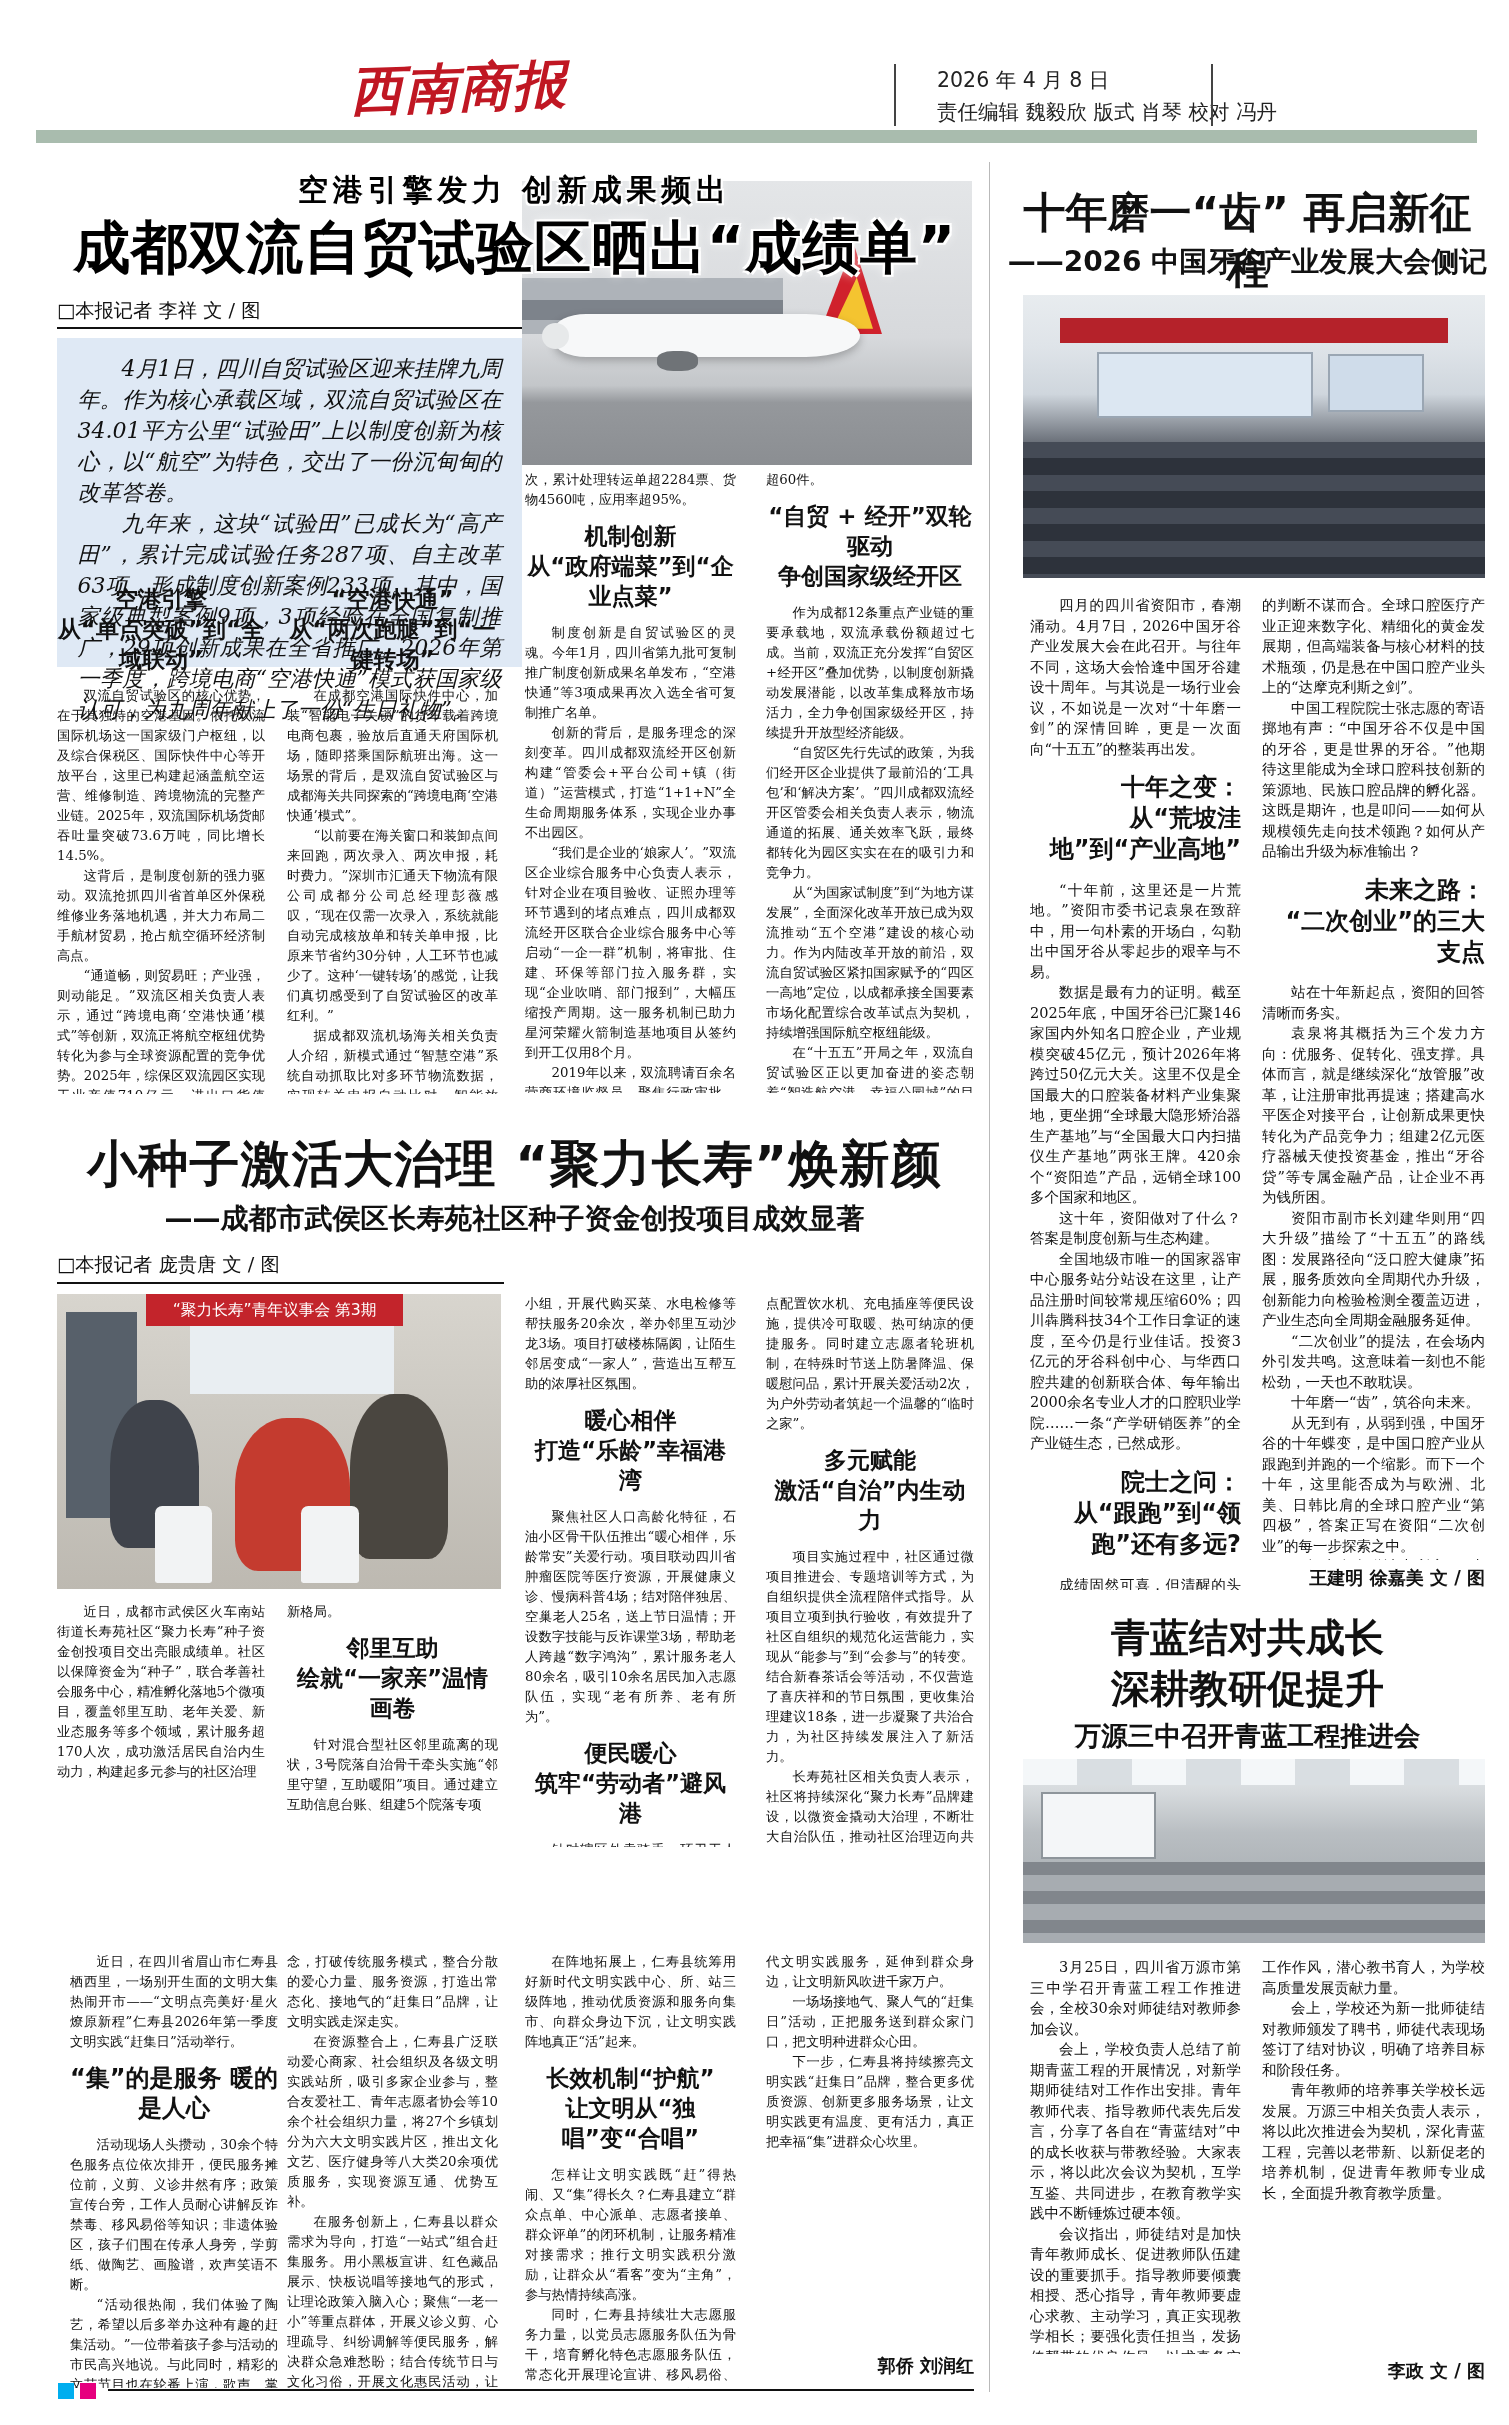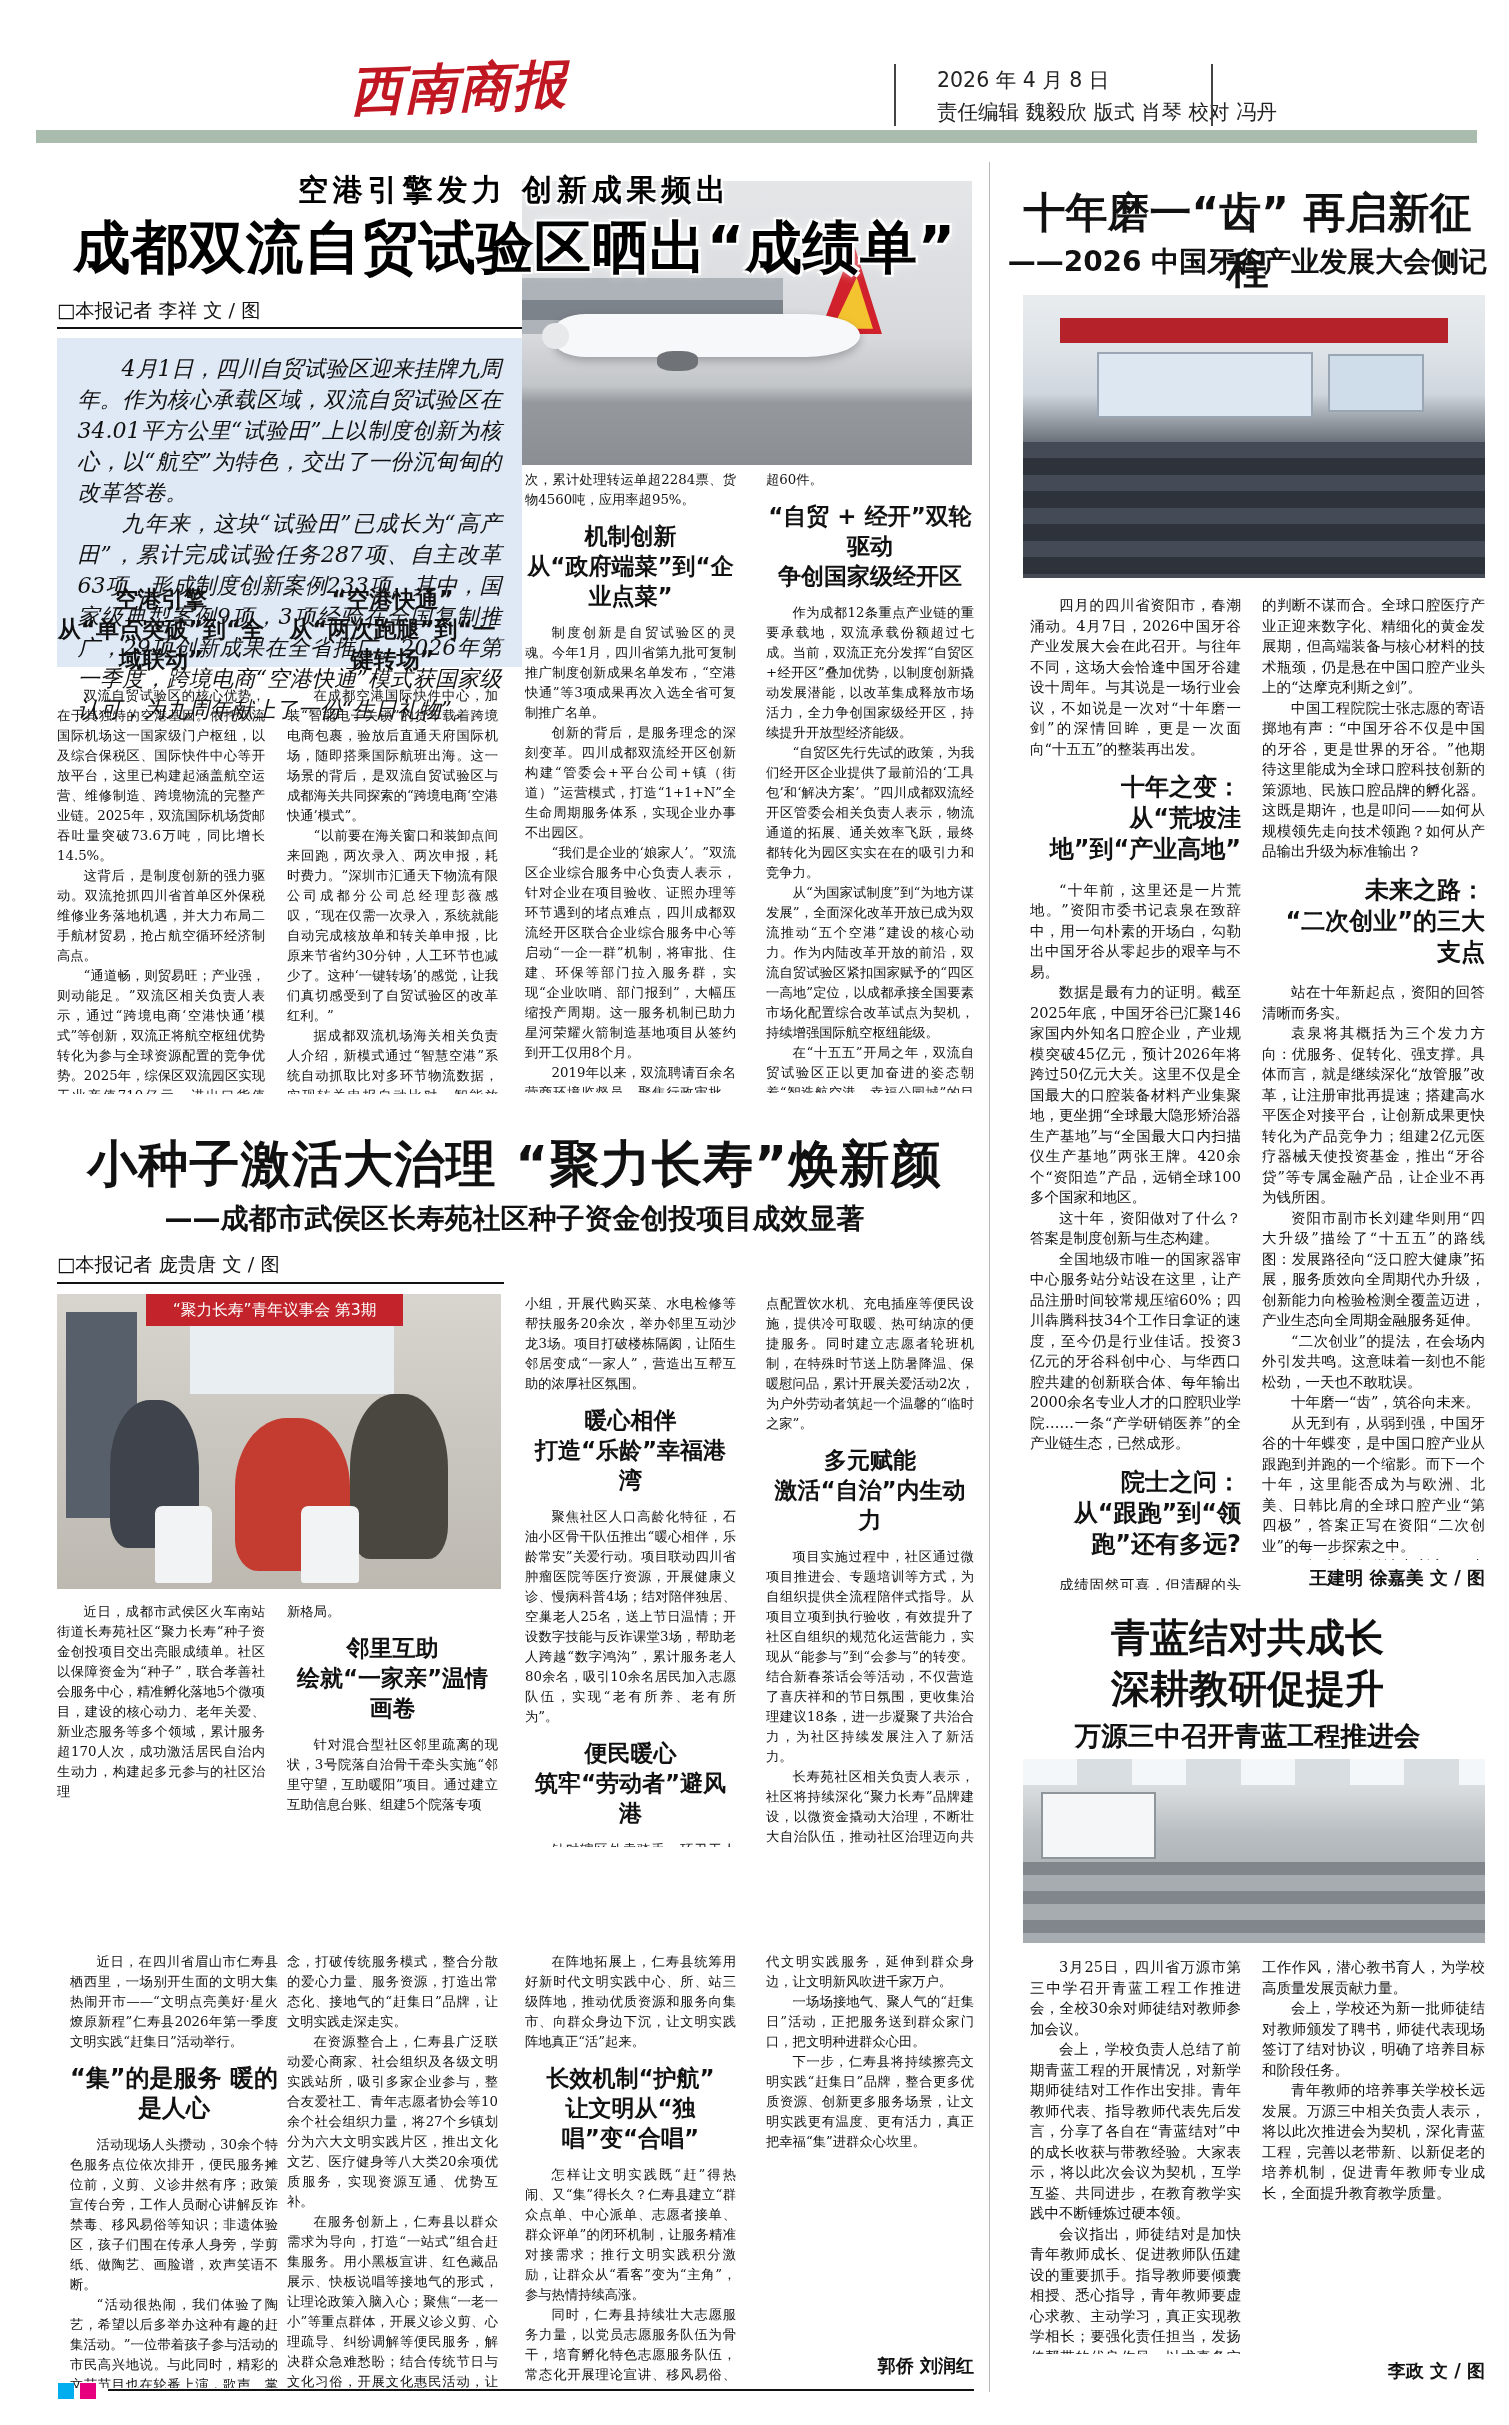--- a/index.html
+++ b/index.html
@@ -217,21 +217,21 @@
     <div class="win"></div>
     <div class="bannerR">“聚力长寿”青年议事会 第3期</div>
     <div class="p-dark1"></div>
     <div class="p-red"></div>
     <div class="p-dark2"></div>
     <div class="chair" style="left:22%;"></div>
     <div class="chair" style="left:55%;"></div>
   </div>
 
   <div class="col" style="left:57px;top:1602px;width:208px;height:245px;">
-    <p>近日，成都市武侯区火车南站街道长寿苑社区“聚力长寿”种子资金创投项目交出亮眼成绩单。社区以保障资金为“种子”，联合孝善社会服务中心，精准孵化落地5个微项目，建设的核心动力、老年关爱、新业态服务等多个领域，累计服务超170人次，成功激活居民自治内生动力，构建起多元参与的社区治理</p>
+    <p>近日，成都市武侯区火车南站街道长寿苑社区“聚力长寿”种子资金创投项目交出亮眼成绩单。社区以保障资金为“种子”，联合孝善社会服务中心，精准孵化落地5个微项目，覆盖邻里互助、老年关爱、新业态服务等多个领域，累计服务超170人次，成功激活居民自治内生动力，构建起多元参与的社区治理</p>
   </div>
 
   <div class="col" style="left:287px;top:1602px;width:211px;height:245px;">
     <p class="pre">新格局。</p>
     <div class="sub">
       <div>邻里互助</div>
       <div>绘就“一家亲”温情画卷</div>
     </div>
     <p>针对混合型社区邻里疏离的现状，3号院落自治骨干牵头实施“邻里守望，互助暖阳”项目。通过建立互助信息台账、组建5个院落专项</p>
   </div>

